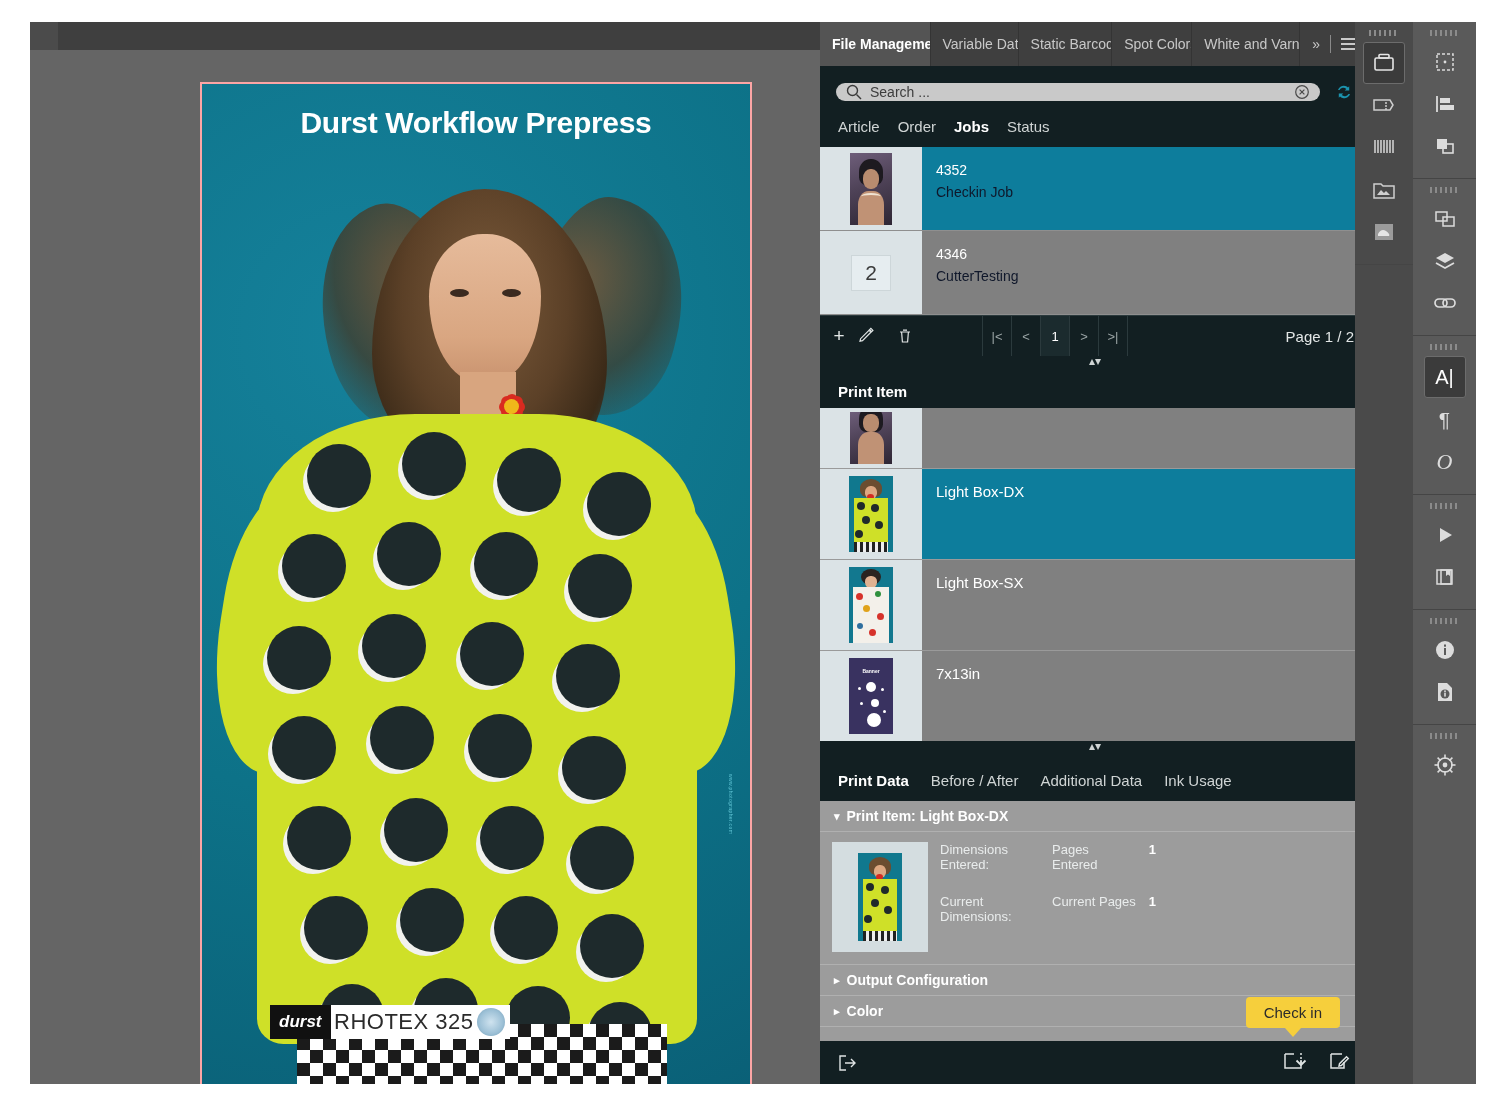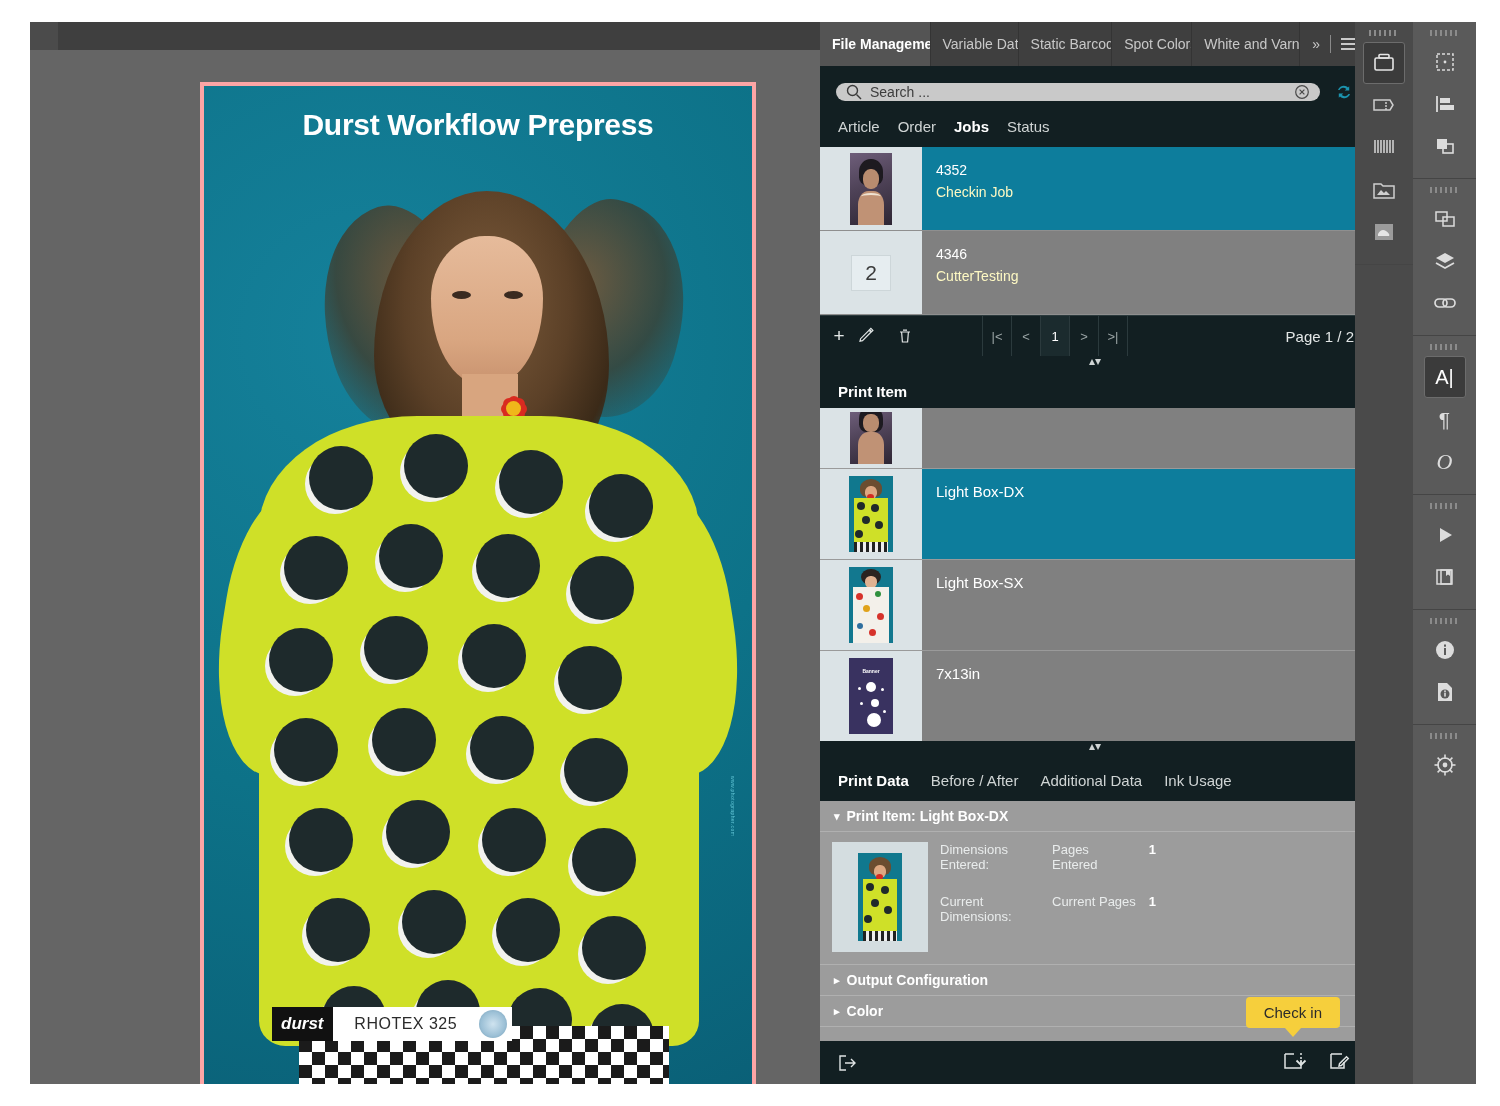--- a/index.html
+++ b/index.html
@@ -6,21 +6,21 @@
   body{width:1500px;height:1106px;font-family:"Liberation Sans",sans-serif;overflow:hidden;}
   #root{position:relative;width:1500px;height:1106px;background:#ffffff;}
 
   
   .app-frame{position:absolute;left:30px;top:22px;width:1446px;height:1062px;background:#535353;overflow:hidden;}
   .app-topbar{position:absolute;left:0;top:0;width:100%;height:28px;background:#3f3f3f;}
   .app-topbar .corner{position:absolute;left:0;top:0;width:28px;height:28px;background:#4b4b4b;}
   .canvas{position:absolute;left:0;top:28px;right:0;bottom:0;background:#656565;}
 
   
-  .artwork{position:absolute;left:170px;top:32px;width:548px;height:1002px;background:#0d7288;overflow:hidden;border:4px solid #fca5a5;}
+  .artwork{position:absolute;left:170px;top:32px;width:548px;height:1002px;background:#0d7288;overflow:hidden;border:2px solid #fca5a5;}
   .aw-title{position:absolute;top:22px;left:0;width:100%;text-align:center;color:#fff;font-weight:bold;font-size:30px;letter-spacing:-.3px;}
   .aw-sky{position:absolute;inset:0;background:
       radial-gradient(circle at 30% 25%, #15819b 0%, #0d7288 55%, #0a6077 100%);}
   
   .hair{position:absolute;left:170px;top:105px;width:235px;height:300px;
      background:radial-gradient(ellipse at 48% 38%, #7d5c3c 0%, #5b4027 48%, #3b2a18 75%, rgba(59,42,24,0) 100%);
      border-radius:48% 52% 40% 60%/55% 58% 42% 45%;filter:blur(.4px);}
   .hair2{position:absolute;left:120px;top:120px;width:150px;height:230px;
      background:radial-gradient(ellipse at 70% 40%, rgba(120,88,56,.95) 0%, rgba(70,50,28,.7) 55%, rgba(70,50,28,0) 100%);
      border-radius:60% 40% 55% 45%/60% 50% 50% 40%;transform:rotate(-18deg);}
@@ -38,21 +38,21 @@
      background:#cfe028;border-radius:36% 36% 6% 6%/18% 18% 4% 4%;}
   .arm-l{position:absolute;left:18px;top:400px;width:120px;height:290px;background:#cfe028;border-radius:50% 40% 40% 55%/42% 30% 55% 50%;transform:rotate(9deg);}
   .arm-r{position:absolute;left:410px;top:400px;width:120px;height:290px;background:#cfe028;border-radius:40% 50% 55% 40%/30% 42% 50% 55%;transform:rotate(-9deg);}
   .dots{position:absolute;left:10px;top:330px;width:530px;height:630px;}
   .dot{position:absolute;width:64px;height:64px;border-radius:50%;background:#1e2a2c;box-shadow:-6px 6px 0 -2px #f2f2ee;}
   .skirt{position:absolute;left:95px;top:940px;width:370px;height:62px;
      background:repeating-conic-gradient(#1b1b1b 0 25%, #ffffff 0 50%) 0 0/26px 26px;}
   .vtext{position:absolute;right:16px;top:690px;writing-mode:vertical-rl;color:#6fd4e4;font-size:5px;letter-spacing:.4px;opacity:.85;}
   .logobar{position:absolute;left:68px;bottom:47px;width:240px;height:34px;display:flex;background:#fff;}
   .logobar .durst{background:#111;color:#fff;font-weight:bold;font-size:17px;display:flex;align-items:center;padding:0 9px;font-style:italic;}
-  .logobar .model{flex:1;display:flex;align-items:center;justify-content:center;color:#2b2b2b;font-size:16px;letter-spacing:.5px;}
+  .logobar .model{flex:1;display:flex;align-items:center;justify-content:center;color:#2b2b2b;font-size:22px;letter-spacing:.5px;}
   .logobar .seal{width:28px;height:28px;align-self:center;margin-right:5px;border-radius:50%;
      background:radial-gradient(circle,#cfe3ef 0%,#9cc0d6 60%,#6d97b0 100%);}
 
   
   .dwp{position:absolute;left:790px;top:0;width:550px;height:1062px;background:#121f22;color:#e8ecec;font-size:14px;}
   .tabbar{display:flex;height:44px;background:#3f3f3f;align-items:stretch;}
   .tab{display:flex;align-items:center;padding:0 12px;color:#c8c8c8;font-size:14px;white-space:nowrap;overflow:hidden;
        border-right:1px solid #343434;max-width:83px;}
   .tab.active{background:#545454;color:#fff;font-weight:bold;max-width:none;}
   .tabtools{margin-left:auto;display:flex;align-items:center;gap:10px;padding:0 12px;color:#c9c9c9;}
@@ -66,21 +66,21 @@
   .refresh{margin-left:14px;color:#1b93ae;font-size:19px;}
 
   .subtabs{display:flex;gap:18px;padding:0 18px 12px;background:#121f22;font-size:15px;color:#cfd4d4;align-items:center;}
   .subtabs .st.active{color:#fff;font-weight:bold;}
 
   .row{display:flex;height:83px;border-bottom:1px solid #8f8f8f;background:#808080;}
   .row .thumb{width:102px;background:#dbe3e6;display:flex;align-items:center;justify-content:center;overflow:hidden;}
   .row .body{flex:1;padding:15px 0 0 14px;background:#808080;}
   .row.sel .body{background:#0d7d9c;}
   .row .l1{font-size:14px;color:#fff;}
-  .row .l2{font-size:14px;color:#fef9c3;margin-top:6px;}
+  .row .l2{font-size:14px;color:#0f172a;margin-top:6px;}
   .badge2{width:38px;height:34px;background:#e6edf0;color:#3a3a3a;font-size:21px;display:flex;align-items:center;justify-content:center;border:1px solid #cdd6d9;}
 
   .pager{display:flex;align-items:center;height:40px;background:#121f22;border-top:1px solid #2b3a3d;}
   .pager .act{width:38px;text-align:center;font-size:19px;color:#e2e6e6;}
   .pgroup{display:flex;margin-left:48px;}
   .pgroup .pb{width:28px;height:40px;display:flex;align-items:center;justify-content:center;font-size:13px;color:#9aa4a5;border-left:1px solid #2b3a3d;}
   .pgroup .pb:last-child{border-right:1px solid #2b3a3d;}
   .pgroup .pb.cur{color:#fff;background:#1b2b2e;}
   .pagelabel{margin-left:auto;padding-right:16px;font-size:15px;color:#e2e6e6;padding-left:42px;}
   .collapse{height:18px;background:#121f22;text-align:center;font-size:12px;color:#cfd4d4;line-height:10px;}

